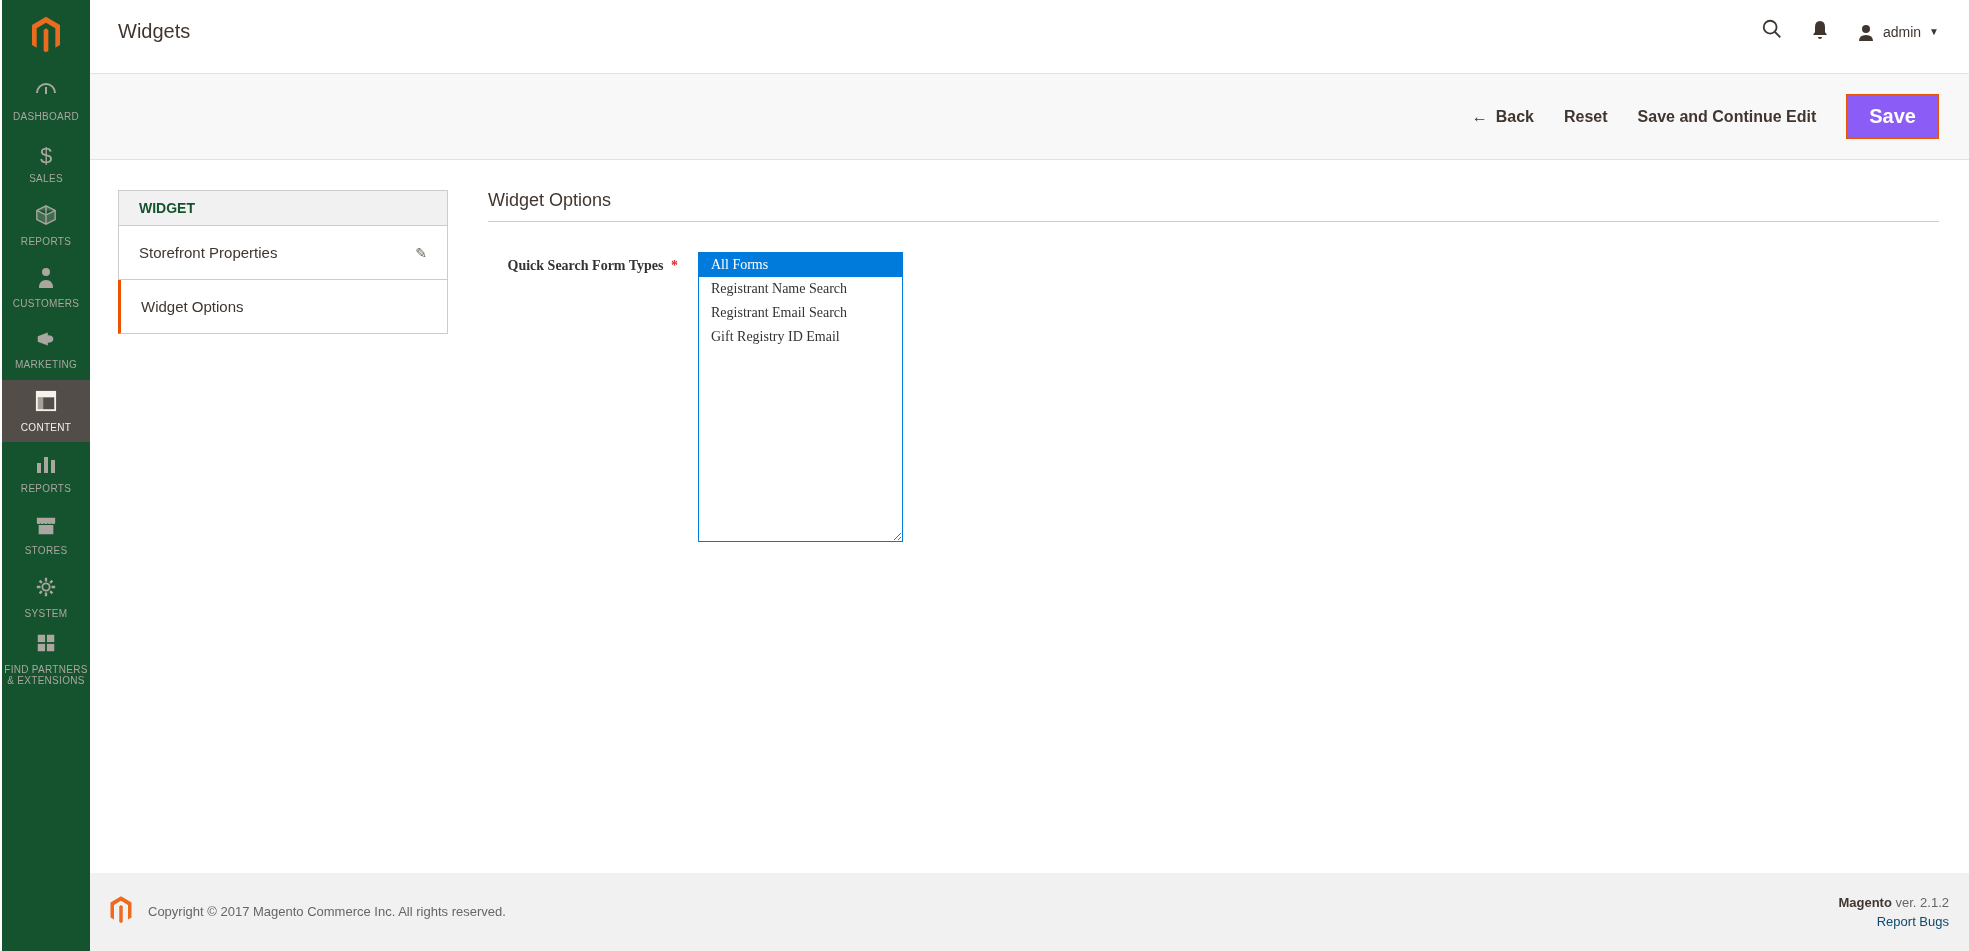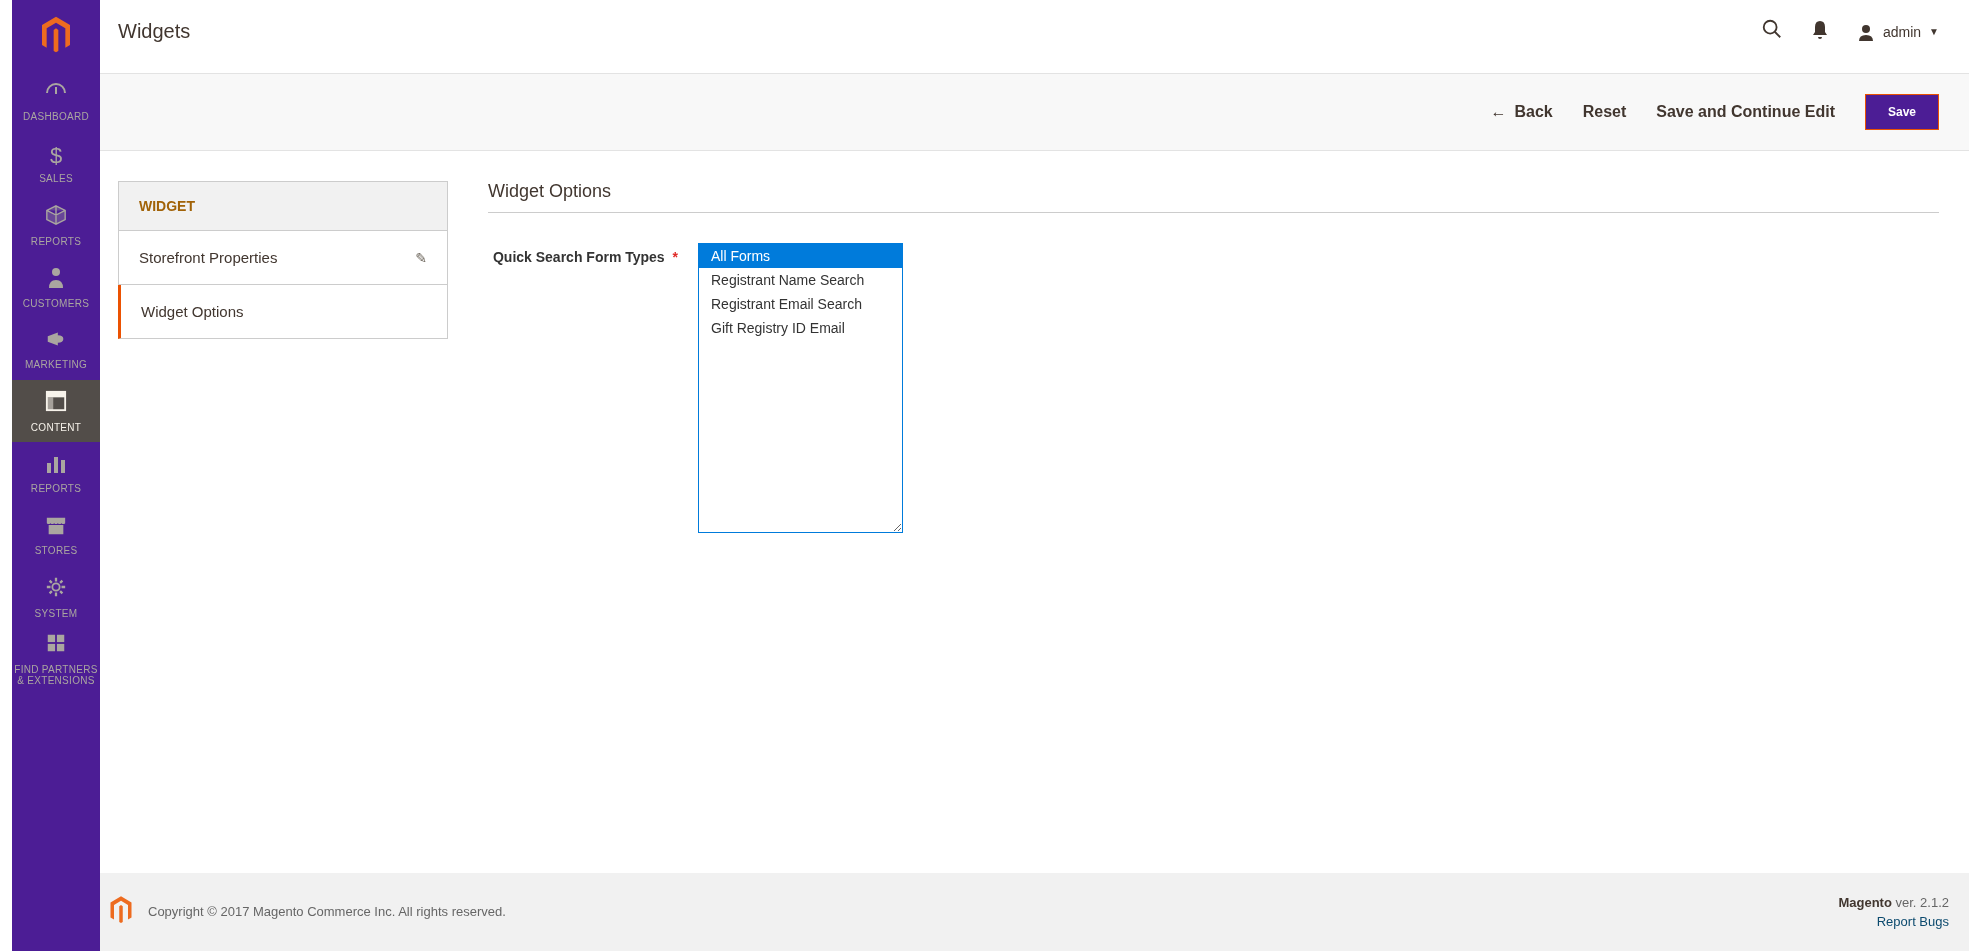--- a/index.html
+++ b/index.html
@@ -1,20 +1,20 @@
 <!DOCTYPE html>
 <html><head>
 <meta charset="utf-8">
 <style>
   * { box-sizing: border-box; margin: 0; padding: 0; }
   body { font-family: 'Helvetica Neue', Helvetica, Arial, sans-serif; font-size: 14px; color: #333; background: #fff; }
   
   .admin-sidebar {
-    position: fixed; left: 12px; top: 0; bottom: 0; width: 88px;
-    background: #4c1d95; color: #aaa; z-index: 100;
+    position: fixed; left: 2px; top: 0; bottom: 0; width: 88px;
+    background: #14532d; color: #aaa; z-index: 100;
   }
   .logo {
     height: 70px; display: flex; align-items: center; justify-content: center;
     cursor: pointer;
   }
   .logo svg { width: 36px; height: 40px; }
   .nav-item {
     display: flex; flex-direction: column; align-items: center; justify-content: center;
     height: 62px; cursor: pointer; color: #aaa6a0; font-size: 10px;
     text-align: center; padding: 4px 2px;
@@ -35,46 +35,46 @@
   .user-menu { display: flex; align-items: center; gap: 8px; cursor: pointer; color: #41362f; font-size: 14px; }
   .user-menu .caret { font-size: 10px; }
   
   .toolbar {
     background: #f8f8f8; border: 1px solid #e3e3e3; border-left: none; border-right: none;
     padding: 20px 30px;
     display: flex; justify-content: flex-end; gap: 30px; align-items: center;
   }
   .btn-text { background: none; border: none; font-size: 16px; color: #41362f; cursor: pointer; font-weight: 600; display: flex; align-items: center; gap: 8px; }
   .btn-primary {
-    background: #4c1d95; color: #fff; border: 1px solid #eb5202;
-    padding: 10px 22px; font-size: 12px; font-weight: 600; cursor: pointer;
+    background: #8b5cf6; color: #fff; border: 1px solid #eb5202;
+    padding: 10px 22px; font-size: 20px; font-weight: 600; cursor: pointer;
   }
   
   .content-wrap { display: flex; padding: 30px; gap: 40px; flex: 1; }
   
   .side-tabs { width: 330px; }
   .side-tabs-header {
-    background: #f1f1f1; border: 1px solid #ccc; padding: 16px 20px;
-    font-size: 14px; font-weight: 600; color: #a16207;
+    background: #f1f1f1; border: 1px solid #ccc; padding: 9px 20px;
+    font-size: 14px; font-weight: 600; color: #14532d;
   }
   .side-tab {
     border: 1px solid #ccc; border-top: none; padding: 18px 20px;
     font-size: 15px; color: #41362f; cursor: pointer;
     display: flex; align-items: flex-end; justify-content: space-between;
     background: #fff;
   }
   .side-tab.editable { background: #fff; }
   .side-tab.active { border-left: 3px solid #eb5202; font-weight: 400; background: #fff; }
   .edit-icon { font-size: 14px; color: #676056; }
   
   .form-area { flex: 1; }
   .section-title { font-size: 18px; color: #41362f; margin-bottom: 10px; font-weight: 400; }
   .section-divider { border: none; border-top: 1px solid #ccc; margin-bottom: 30px; }
   
-  .form-row { display: flex; align-items: flex-start; gap: 20px; }
+  .form-row { display: flex; align-items: flex-start; gap: 20px; font-family: Liberation Serif, serif; }
   .form-label { width: 190px; text-align: right; font-size: 14px; font-weight: 600; color: #333; padding-top: 6px; }
   .required-mark { color: #e02b27; margin-left: 4px; }
   .multi-select {
     width: 205px; height: 290px; border: 1px solid #007bdb; background: #fff;
     overflow: auto; resize: both; font-size: 14px;
   }
   .ms-option { padding: 4px 12px; cursor: pointer; white-space: nowrap; }
   .ms-option.selected { background: #007bdb; color: #fff; }
   
   .footer {

